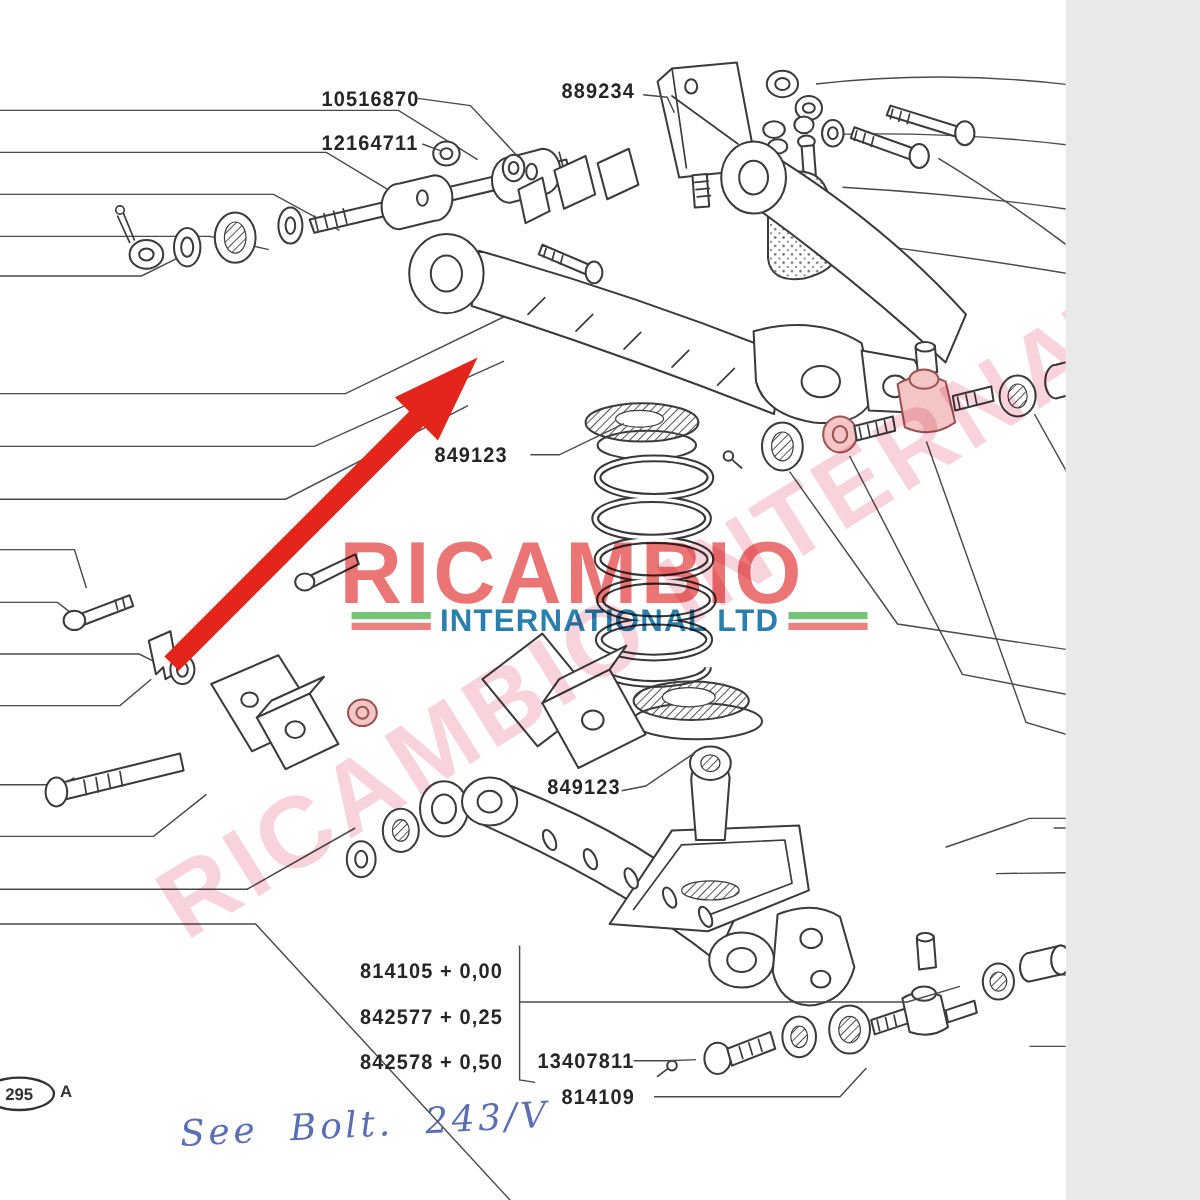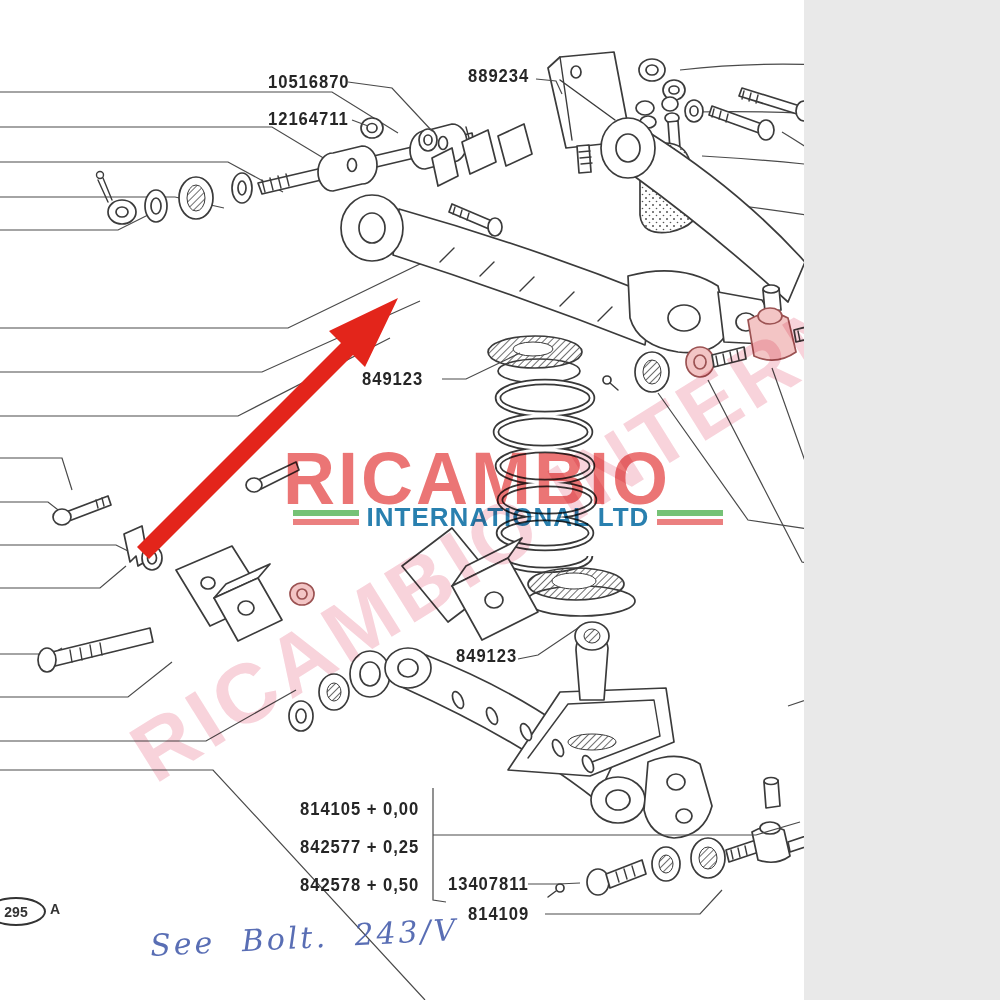--- a/index.html
+++ b/index.html
@@ -1,16 +1,16 @@
 <!DOCTYPE html>
 <html><head>
 <meta charset="utf-8">
 <style>
   html,body{margin:0;padding:0;background:#e9e9e9;}
-  .page{position:relative;width:804px;height:1000px;background:#ffffff;overflow:hidden;
+  .page{position:relative;width:888px;height:1000px;background:#ffffff;overflow:hidden;
         font-family:"Liberation Sans",sans-serif;}
   svg.art{position:absolute;left:0;top:0;}
   .ld{fill:none;stroke:#4a4a4a;stroke-width:1.2;}
   .ln{fill:none;stroke:#3b3b3b;stroke-width:1.4;stroke-linejoin:round;stroke-linecap:round;}
   .pt{fill:#ffffff;stroke:#3b3b3b;stroke-width:1.7;stroke-linejoin:round;}
   .pk{fill:#f3c5c5;stroke:#9b5252;stroke-width:1.7;}
   .coil-d{fill:none;stroke:#383838;stroke-width:6.5;}
   .coil-w{fill:none;stroke:#ffffff;stroke-width:3;}
   .lbl{position:absolute;font-weight:700;font-size:17.5px;letter-spacing:1px;color:#262626;
        white-space:nowrap;transform:scaleX(.95);transform-origin:left top;}

